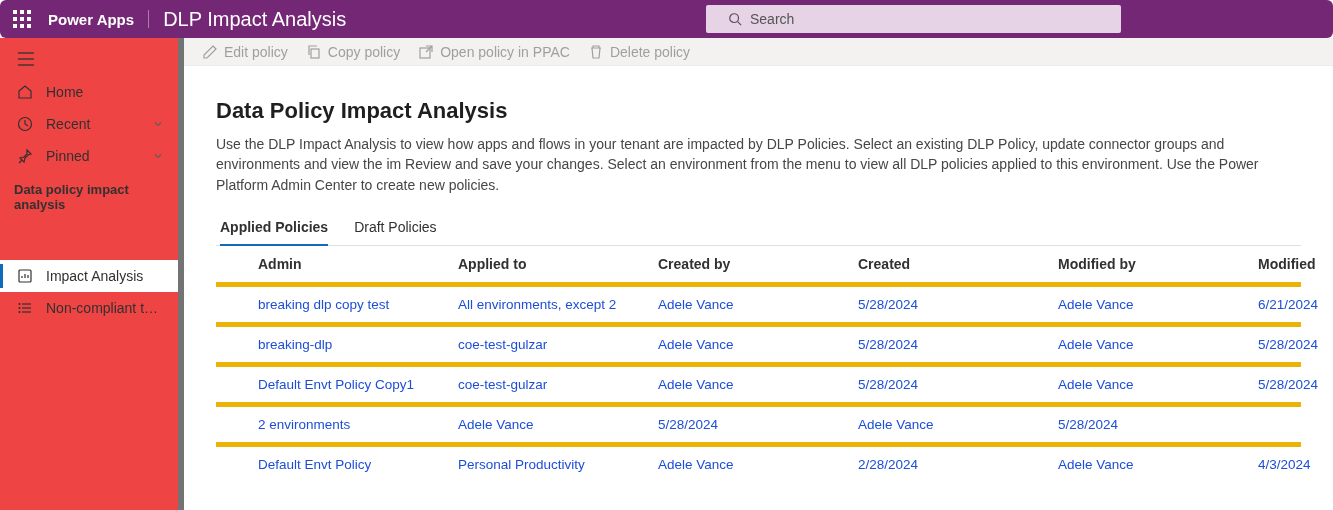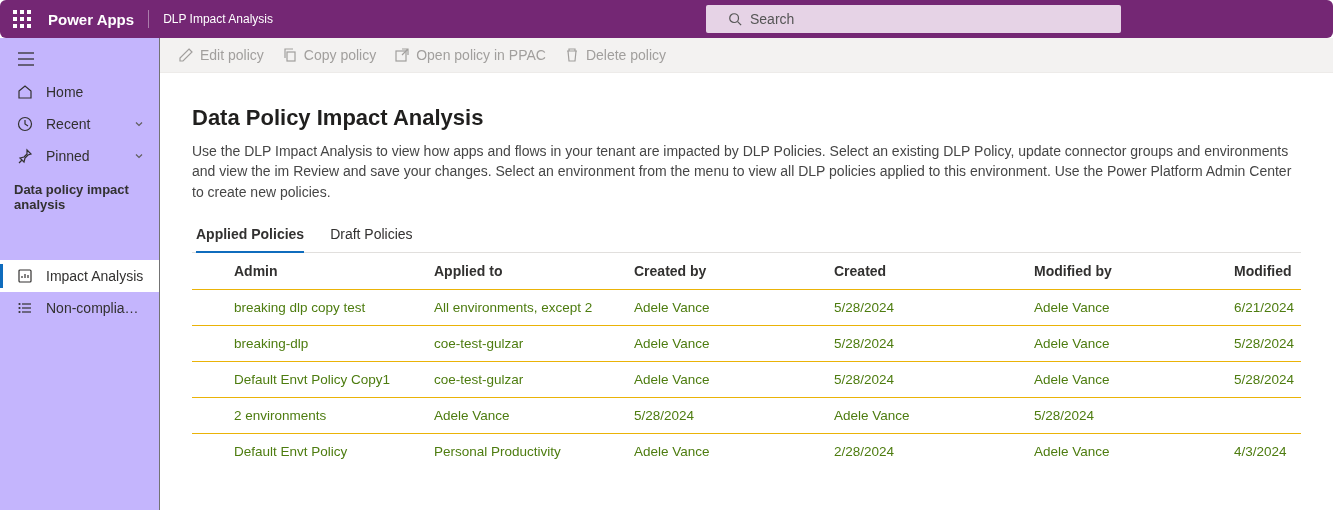--- a/index.html
+++ b/index.html
@@ -3,58 +3,58 @@
   <meta charset="utf-8">
   <style>
     * { margin: 0; padding: 0; box-sizing: border-box; }
     body { font-family: "Segoe UI", -apple-system, sans-serif; font-size: 14px; color: #323130; background: #fff; overflow: hidden; }
     
     
     .header { background: #742774; height: 38px; display: flex; align-items: center; padding: 0 12px; color: #fff; border-radius: 6px; }
     .waffle { width: 20px; height: 20px; margin-right: 16px; cursor: pointer; }
     .app-name { font-weight: 600; font-size: 15px; margin-right: 14px; }
     .divider-v { width: 1px; height: 18px; background: rgba(255,255,255,.4); margin-right: 14px; }
-    .page-name { font-size: 12px; }
+    .page-name { font-size: 20px; }
     .search-box { margin-left: auto; margin-right: 200px; background: #e6d3e6; height: 28px; width: 415px; display: flex; align-items: center; padding: 0 22px; border-radius: 2px; }
     .search-box input { background: transparent; border: none; outline: none; flex: 1; margin-left: 8px; color: #555; font-size: 14px; }
     .search-box input::placeholder { color: #555; }
     
     
     .layout { display: flex; height: calc(100vh - 38px); }
     
     
-    .sidebar { width: 160px; background: #c4b5fd; border-right: 1px solid #737373; font-size: 14px; color: #323130; flex-shrink: 0; }
+    .sidebar { width: 184px; background: #ef4444; border-right: 6px solid #737373; font-size: 14px; color: #323130; flex-shrink: 0; }
     .hamburger { padding: 14px 16px 10px 18px; cursor: pointer; }
     .side-item { display: flex; align-items: center; padding: 7px 14px 7px 16px; cursor: pointer; }
     .side-item .ico { width: 18px; height: 18px; margin-right: 12px; display: flex; align-items: center; justify-content: center; flex-shrink: 0; }
     .side-item .lab { flex: 1; white-space: nowrap; overflow: hidden; text-overflow: ellipsis; }
     .side-item .chev { width: 12px; height: 12px; }
     .side-section-title { font-weight: 600; font-size: 13px; padding: 10px 14px 6px 14px; }
     .side-item.active { background: #fff; position: relative; margin-top: 42px; }
     .side-item.active::before { content: ""; position: absolute; left: 0; top: 4px; bottom: 4px; width: 3px; background: #0f6cbd; }
     .side-sub { padding-left: 16px; }
     
     
     .main { flex: 1; display: flex; flex-direction: column; overflow: hidden; }
-    .cmdbar { height: 35px; display: flex; align-items: center; padding: 0 18px; background: #f3f2f1; gap: 18px; color: #a19f9d; font-size: 14px; border-bottom: 1px solid #edebe9; }
+    .cmdbar { height: 28px; display: flex; align-items: center; padding: 0 18px; background: #f3f2f1; gap: 18px; color: #a19f9d; font-size: 14px; border-bottom: 1px solid #edebe9; }
     .cmd-btn { display: flex; align-items: center; gap: 6px; cursor: default; }
     .cmd-btn .ico { width: 16px; height: 16px; }
     
     .content { padding: 32px 32px 0 32px; overflow: auto; flex: 1; }
     .page-title { font-size: 22px; font-weight: 600; color: #201f1e; margin-bottom: 10px; }
     .page-desc { font-size: 14px; color: #464646; line-height: 1.45; max-width: 1200px; }
     
     .tabs { display: flex; margin-top: 16px; border-bottom: 1px solid #e1dfdd; gap: 26px; padding-left: 4px; }
     .tab { padding: 8px 0 10px 0; font-size: 14px; cursor: pointer; position: relative; color: #323130; }
     .tab.active { font-weight: 600; }
     .tab.active::after { content: ""; position: absolute; left: 0; right: 0; bottom: -1px; height: 2px; background: #0f6cbd; }
     
     .table { width: 100%; }
     .thead { display: grid; grid-template-columns: 200px 200px 200px 200px 200px 140px; font-weight: 600; font-size: 14px; padding: 10px 0 10px 42px; color: #323130; }
-    .row { display: grid; grid-template-columns: 200px 200px 200px 200px 200px 140px; padding: 10px 0 10px 42px; font-size: 13.5px; color: #4d7c0f; border-top: 1px solid #eab308; }
+    .row { display: grid; grid-template-columns: 200px 200px 200px 200px 200px 140px; padding: 10px 0 10px 42px; font-size: 13.5px; color: #1d4ed8; border-top: 5px solid #eab308; }
     
     svg { display: block; }
   </style>
 </head>
 <body>
 
 <div class="header">
   <div class="waffle">
     <svg viewBox="0 0 20 20" fill="#fff">
         <rect x="1" y="1" width="4" height="4"></rect>

